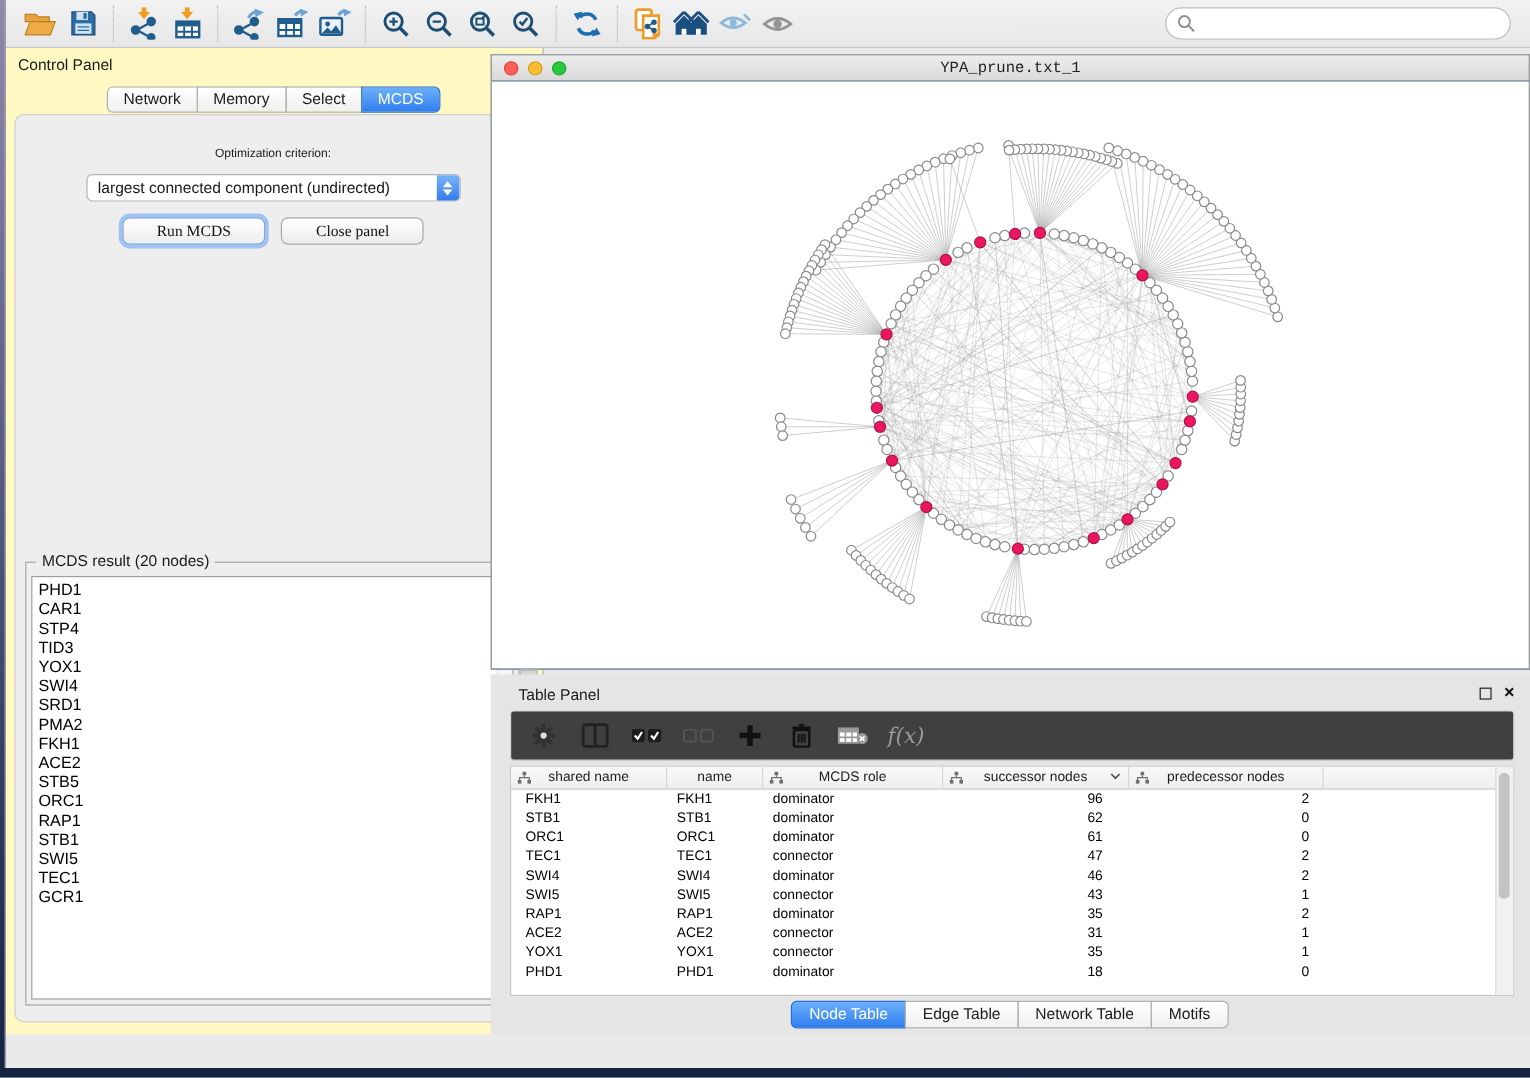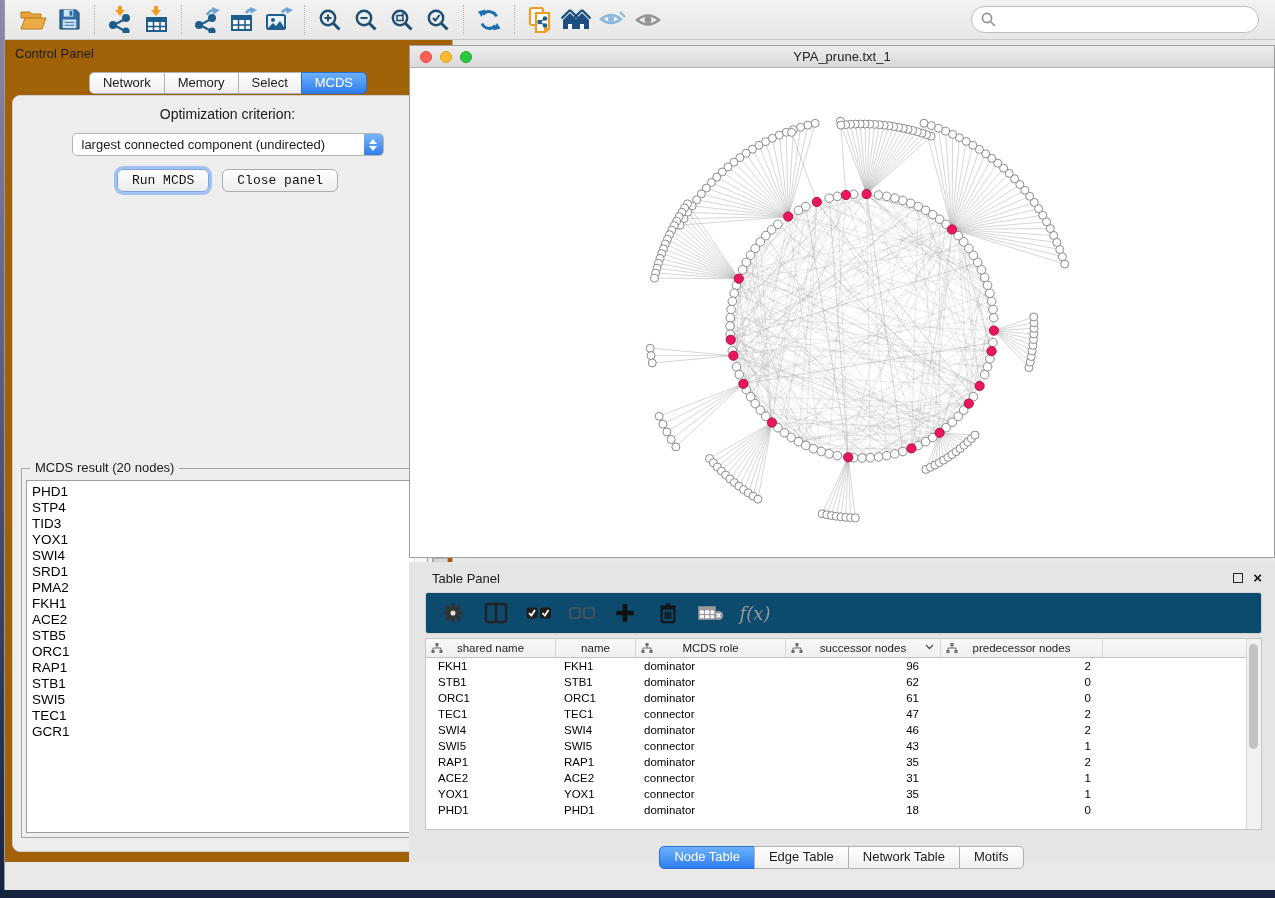--- a/index.html
+++ b/index.html
@@ -18,93 +18,93 @@
   .tool { width:36px; height:32px; display:flex; align-items:center; justify-content:center; border-radius:4px; }
   .tb-sep { width:0; height:30px; border-left:1px dotted #b3b3b3; margin:0 7px; }
   .search-wrap { margin-left:auto; margin-right:16px; width:288px; height:27px; background:#fff;
     border:1px solid #bdbdbd; border-radius:14px; display:flex; align-items:center; padding-left:9px; }
   .search-wrap input { border:none; outline:none; flex:1; height:20px; font-size:13px; background:transparent; margin-left:6px; }
 
   
   .main { position:absolute; top:40px; left:0; right:0; bottom:28px; }
 
   
-  .control-panel { position:absolute; left:0; top:0; bottom:0; width:448px; background:#a16207; border-right:1px solid #b0b0b0; }
+  .control-panel { position:absolute; left:0; top:0; bottom:0; width:448px; background:#fef9c3; border-right:1px solid #b0b0b0; }
   .panel-header { height:26px; display:flex; align-items:center; padding:0 10px; }
   .panel-title { font-size:13px; color:#1c1c1c; }
   .panel-header .spacer { flex:1; }
   .float-box { width:10px; height:10px; border:1.5px solid #222; display:inline-block; margin-right:10px; }
   .close-x { font-size:15px; font-weight:bold; color:#111; line-height:10px; }
 
   .cp-tabs { position:relative; height:22px; display:flex; justify-content:center; margin-top:6px; z-index:3; }
   .tab { padding:2px 13px 3px; font-size:13px; background:linear-gradient(#ffffff,#f0f0f0);
     border:1px solid #b1b1b1; margin-left:-1px; color:#1a1a1a; }
   .tab:first-child { border-radius:5px 0 0 5px; }
   .tab:last-child { border-radius:0 5px 5px 0; }
   .tab.active { background:linear-gradient(#6cb0fb,#2f7ef0); color:#fff; border-color:#2a6fd6; }
 
   .cp-inner { position:absolute; left:7px; right:9px; top:55px; bottom:10px;
     background:#eeeeee; border:1px solid #cfcfcf; border-radius:8px; }
-  .opt-label { text-align:center; margin-top:10px; font-size:14px; }
+  .opt-label { text-align:center; margin-top:27px; font-size:10px; }
   .select-row { margin:11px auto 0; width:312px; height:23px; background:#fff; border:1px solid #b5b5b5;
     border-radius:5px; display:flex; align-items:center; overflow:hidden; }
   .select-row .sel-text { flex:1; padding-left:9px; font-size:13px; white-space:nowrap; }
   .stepper { width:19px; height:23px; background:linear-gradient(#7cb6fb,#3079ea); border-radius:0 4px 4px 0;
     display:flex; flex-direction:column; align-items:center; justify-content:center; gap:2px; }
   .tri-up { width:0; height:0; border-left:4px solid transparent; border-right:4px solid transparent; border-bottom:5px solid #fff; }
   .tri-down { width:0; height:0; border-left:4px solid transparent; border-right:4px solid transparent; border-top:5px solid #fff; }
   .btn-row { display:flex; justify-content:center; gap:13px; margin-top:13px; }
-  .btn { height:23px; padding:0 14px; font-size:13px; font-family:Liberation Mono, monospace;
+  .btn { height:23px; padding:0 28px; font-size:13px; font-family:Liberation Serif, serif;
     background:linear-gradient(#ffffff,#ececec); border:1px solid #ababab; border-radius:6px; color:#111; }
   .btn.focus-ring { box-shadow:0 0 0 3px rgba(110,165,245,.6); border-color:#7aa6e0; }
 
   .group-box { position:absolute; left:8px; right:9px; top:372px; height:370px; border:1px solid #a5a5a5; }
   .group-legend { position:absolute; top:-9px; left:8px; background:#eeeeee; padding:0 5px; font-size:13px; }
   .mcds-list { position:absolute; left:4px; right:4px; top:11px; bottom:4px; background:#fff; border:1px solid #9e9e9e; overflow:hidden; }
   .mcds-scroll { position:absolute; right:0; top:0; bottom:0; width:13px; background:#f7f7f7; border-left:1px solid #e2e2e2; }
   .mcds-item { font-size:13.5px; line-height:16px; padding-left:5px; color:#000; }
   .mcds-items { padding-top:3px; }
 
   
-  .net-window { position:absolute; left:404px; top:5px; right:0; height:513px; border:1px solid #9e9e9e; background:#0c4a6e; }
+  .net-window { position:absolute; left:404px; top:5px; right:0; height:513px; border:1px solid #9e9e9e; background:#0c4a6e;font-family:Liberation Mono, monospace; }
   .net-titlebar { height:22px; background:linear-gradient(#ededed,#d9d9d9); border-bottom:1px solid #b2b2b2;
     display:flex; align-items:center; position:relative; }
   .lights { display:flex; gap:8px; margin-left:10px; }
   .light { width:12px; height:12px; border-radius:50%; }
   .light.red { background:#ff5f57; border:.5px solid #e0443e; }
   .light.yellow { background:#febc2e; border:.5px solid #d89f22; }
   .light.green { background:#28c840; border:.5px solid #1eaa33; }
   .net-title { position:absolute; left:0; right:0; text-align:center; font-size:13px; color:#222; }
   .net-canvas { position:absolute; left:0; right:0; top:22px; bottom:0; background:#fff; overflow:hidden; }
   .h-handle { position:absolute; left:428px; top:518px; width:15px; height:8px; background:#d6d6d6; border:1px solid #b2b2b2; }
 
   
   .table-panel { position:absolute; left:404px; top:522px; right:0; bottom:0; background:#e5e5e5; }
-  .tp-toolbar { position:absolute; left:16px; right:13px; top:30px; height:42px; background:#0c4a6e;
+  .tp-toolbar { position:absolute; left:16px; right:13px; top:30px; height:42px; background:#404040;
     border:1px solid #d2d2d2; border-radius:3px; display:flex; align-items:center; gap:9px; padding-left:10px; }
   .tp-tool { width:34px; height:34px; display:flex; align-items:center; justify-content:center; }
   .fx-label { font:italic 18px "DejaVu Serif", serif; color:#9a9a9a; margin-left:2px; }
 
   .data-table { position:absolute; left:16px; right:13px; top:76px; height:192px; background:#fff; border:1px solid #c6c6c6; }
   .tbl-head { display:flex; height:19px; background:linear-gradient(#f8f8f8,#efefef); border-bottom:1px solid #c3c3c3; }
   .th { position:relative; display:flex; align-items:center; justify-content:center; font-size:11.5px; color:#1c1c1c;
     border-right:1px solid #d8d8d8; flex:none; }
   .th .h-icon { position:absolute; left:5px; top:4px; }
   .th .sort-chev { position:absolute; right:6px; top:5px; }
   .tbl-body { position:relative; }
   .tr { display:flex; height:16px; align-items:center; }
   .td { flex:none; font-size:11.5px; color:#000; white-space:nowrap; overflow:hidden; }
   .td.l { padding-left:12px; text-align:left; }
   .td.l2 { padding-left:8px; text-align:left; }
   .td.r { text-align:right; padding-right:22px; }
   .td.r2 { text-align:right; padding-right:12px; }
   .tbl-scroll { position:absolute; right:0; top:0; bottom:0; width:15px; background:#f1f1f1; border-left:1px solid #dadada; }
   .tbl-thumb { position:absolute; left:2px; top:5px; width:9px; height:105px; border-radius:5px; background:#c2c2c2; }
 
-  .tp-tabs { position:absolute; left:0; right:0; top:272px; height:23px; display:flex; justify-content:center;margin-top:12px; }
+  .tp-tabs { position:absolute; left:0; right:0; top:272px; height:23px; display:flex; justify-content:center; }
   .tp-tabs .tab { font-size:13px; padding:2px 14px 3px; }
 
   
   .status-bar { position:absolute; left:0; right:0; bottom:0; height:28px; background:#ececec; border-top:1px solid #c5c5c5; }
   .list-btn { position:absolute; left:8px; top:3px; width:28px; height:22px; background:linear-gradient(#fff,#efefef);
     border:1px solid #ababab; border-radius:2px; display:flex; align-items:center; justify-content:center; }
   .memory-btn { position:absolute; right:10px; top:3px; height:22px; padding:0 10px 0 8px;
     background:linear-gradient(#fff,#efefef); border:1px solid #ababab; border-radius:3px;
     display:flex; align-items:center; gap:6px; font-size:12.5px; color:#111; }
   .mem-dot { width:12px; height:12px; border-radius:50%; background:#1f9c35; border:1px solid #157a27; }
@@ -306,20 +306,21 @@
         </div>
         <div class="btn-row">
           <button class="btn focus-ring">Run MCDS</button>
           <button class="btn">Close panel</button>
         </div>
         <div class="group-box">
           <span class="group-legend">MCDS result (20 nodes)</span>
           <div class="mcds-list">
             <div class="mcds-items" id="mcds-items">
                 <div class="mcds-item">PHD1</div>
+                <div class="mcds-item">CAR1</div>
                 <div class="mcds-item">STP4</div>
                 <div class="mcds-item">TID3</div>
                 <div class="mcds-item">YOX1</div>
                 <div class="mcds-item">SWI4</div>
                 <div class="mcds-item">SRD1</div>
                 <div class="mcds-item">PMA2</div>
                 <div class="mcds-item">FKH1</div>
                 <div class="mcds-item">ACE2</div>
                 <div class="mcds-item">STB5</div>
                 <div class="mcds-item">ORC1</div>

